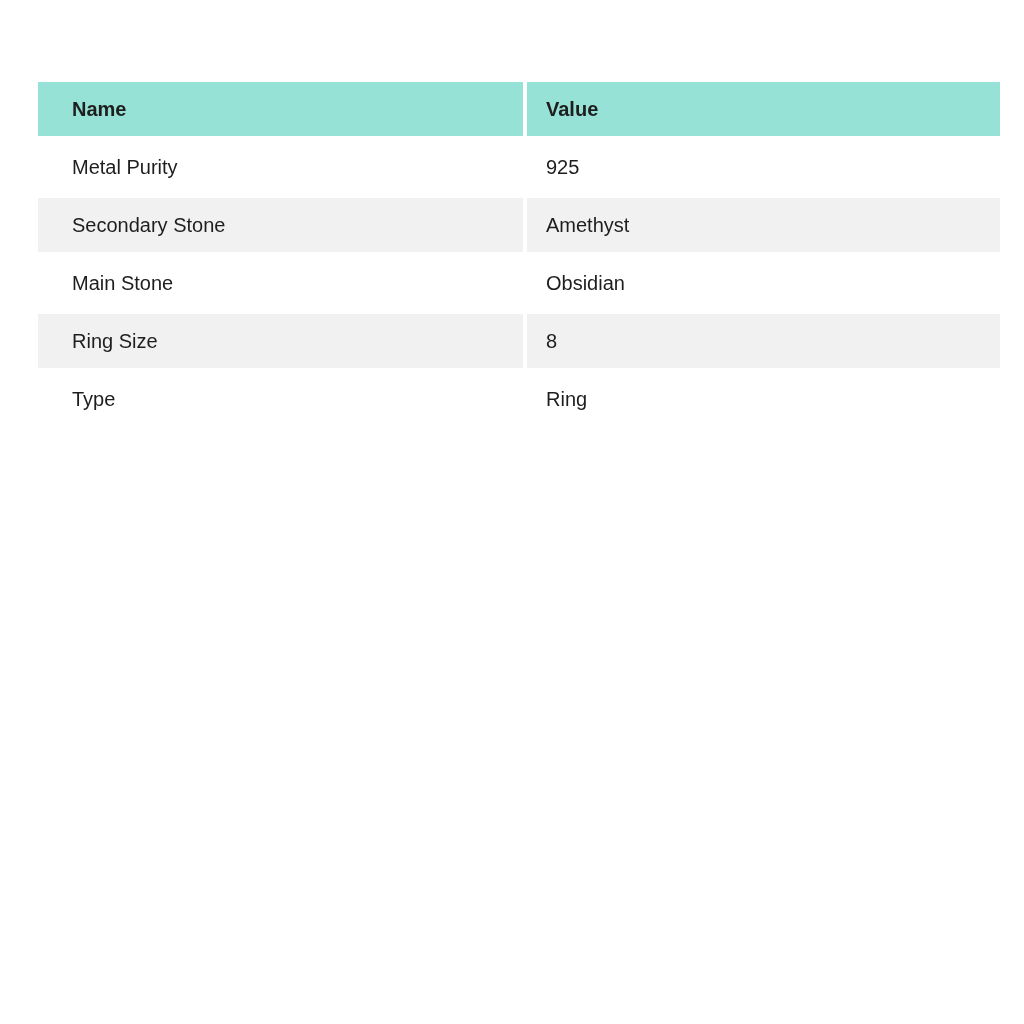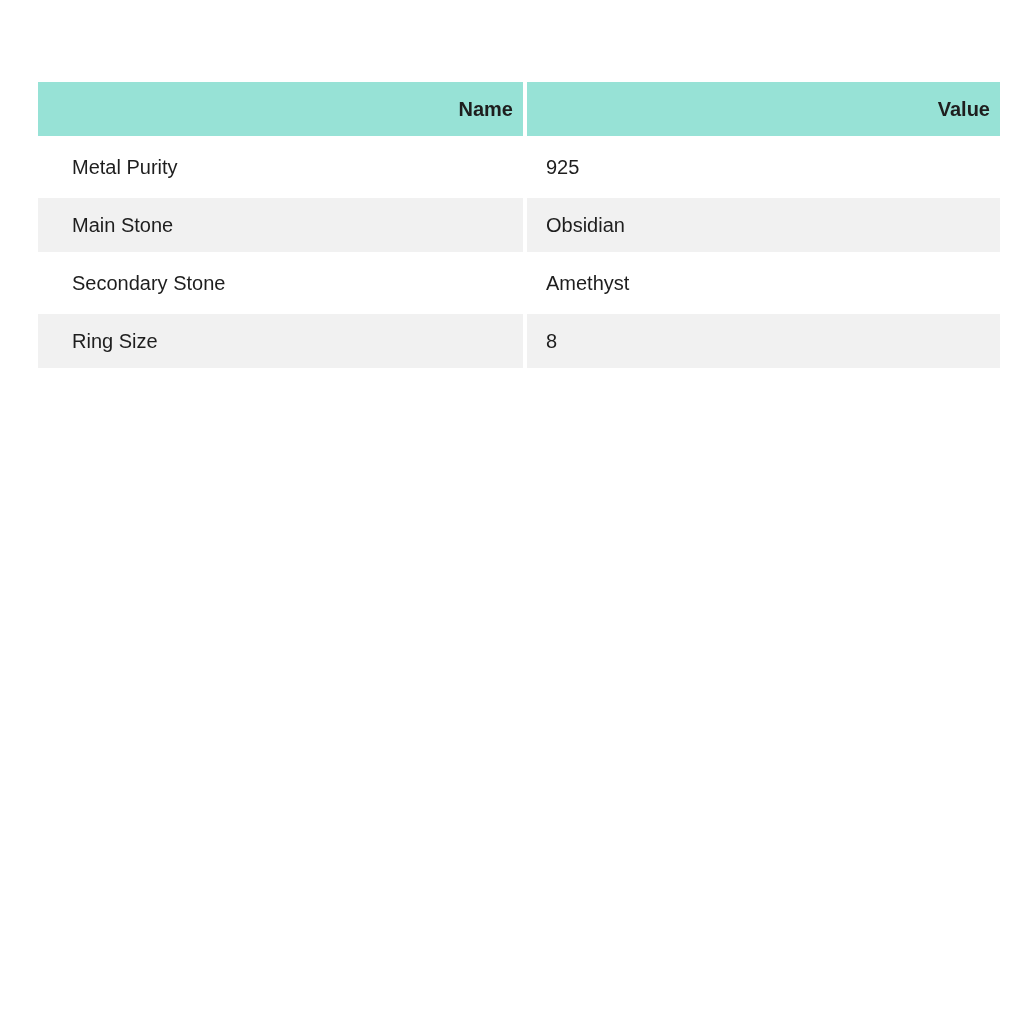--- a/index.html
+++ b/index.html
@@ -50,21 +50,20 @@
     overflow: hidden;
   }
   .attr-table th:last-child,
   .attr-table td:last-child {
     padding-left: 19px;
     margin-top: 32px;
   }
   .attr-table thead th {
     background: var(--header-bg);
     font-weight: 700;
-    text-align: right;
   }
   .attr-table tbody td {
     font-weight: 400;
   }
   .attr-table tbody tr:nth-child(even) td {
     background: var(--stripe-bg);
   }
 </style>
 </head>
 <body>
@@ -81,27 +80,31 @@
           <th>Name</th>
           <th>Value</th>
         </tr>
       </thead>
       <tbody>
         <tr>
           <td>Metal Purity</td>
           <td>925</td>
         </tr>
         <tr>
+          <td>Secondary Stone</td>
+          <td>Amethyst</td>
+        </tr>
+        <tr>
           <td>Main Stone</td>
           <td>Obsidian</td>
         </tr>
         <tr>
-          <td>Secondary Stone</td>
-          <td>Amethyst</td>
+          <td>Ring Size</td>
+          <td>8</td>
         </tr>
         <tr>
-          <td>Ring Size</td>
-          <td>8</td>
+          <td>Type</td>
+          <td>Ring</td>
         </tr>
       </tbody>
     </table>
   </div>
 </div>
 
 </body></html>

